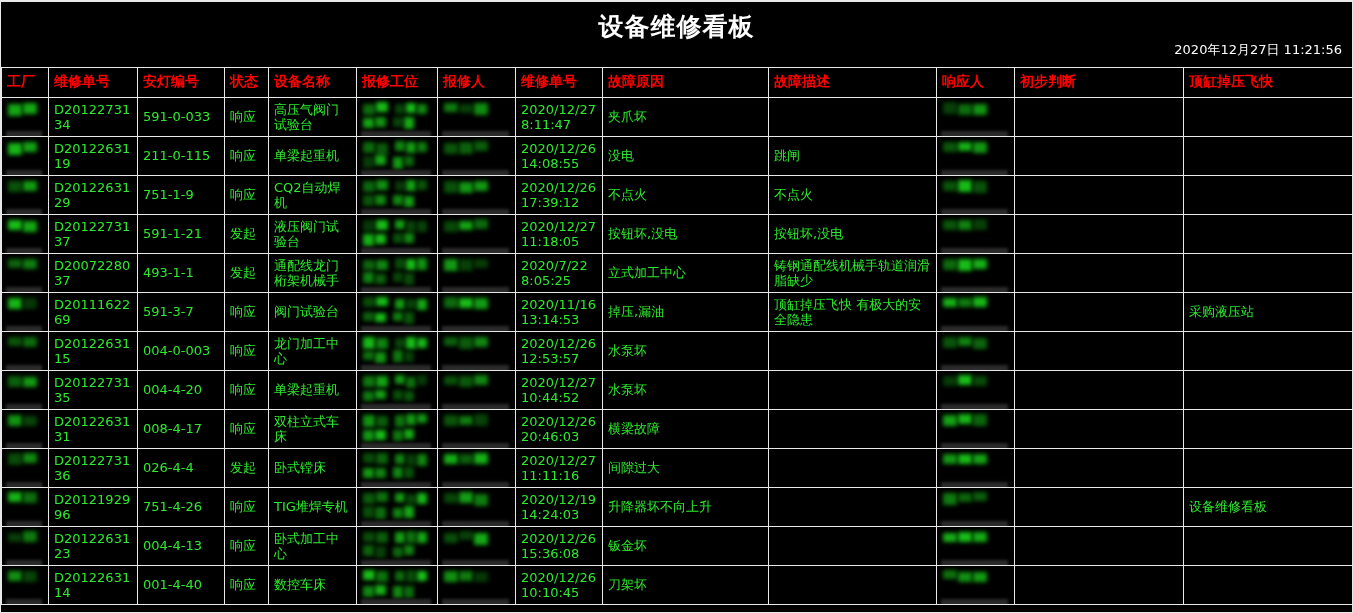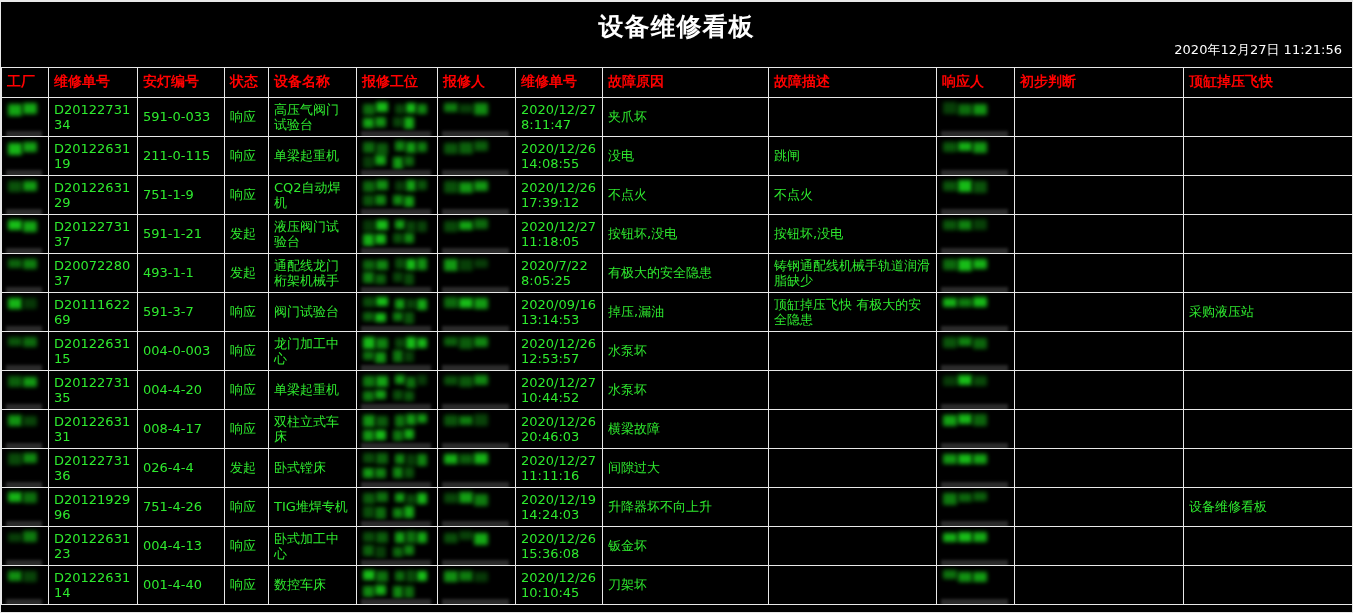--- a/index.html
+++ b/index.html
@@ -361,21 +361,21 @@
           </td>
           <td style="position: relative; padding: 2px 4px;">
             <span class="redact">
               <i class="rbox" style="left: 2px; top: 3px; width: 14px; height: 12px; background: rgb(20, 166, 20);"></i>
               <i class="rbox" style="left: 17px; top: 3px; width: 14px; height: 12px; background: rgb(8, 70, 8);"></i>
               <i class="rbox" style="left: 32px; top: 3px; width: 14px; height: 9px; background: rgb(8, 65, 8);"></i>
               <i class="rbar"></i>
             </span>
           </td>
           <td>2020/7/22 8:05:25</td>
-          <td>有极大的安全隐患</td>
+          <td>立式加工中心</td>
           <td>铸钢通配线机械手轨道润滑脂缺少</td>
           <td style="position: relative; padding: 2px 4px;">
             <span class="redact">
               <i class="rbox" style="left: 2px; top: 3px; width: 14px; height: 11px; background: rgb(14, 115, 14);"></i>
               <i class="rbox" style="left: 17px; top: 3px; width: 14px; height: 12px; background: rgb(25, 206, 25);"></i>
               <i class="rbox" style="left: 32px; top: 3px; width: 14px; height: 10px; background: rgb(23, 192, 23);"></i>
               <i class="rbar"></i>
             </span>
           </td>
           <td></td>
@@ -408,21 +408,21 @@
             </span>
           </td>
           <td style="position: relative; padding: 2px 4px;">
             <span class="redact">
               <i class="rbox" style="left: 2px; top: 2px; width: 14px; height: 11px; background: rgb(14, 114, 14);"></i>
               <i class="rbox" style="left: 17px; top: 3px; width: 14px; height: 10px; background: rgb(25, 205, 25);"></i>
               <i class="rbox" style="left: 32px; top: 3px; width: 14px; height: 11px; background: rgb(20, 169, 20);"></i>
               <i class="rbar"></i>
             </span>
           </td>
-          <td>2020/09/16 13:14:53</td>
+          <td>2020/11/16 13:14:53</td>
           <td>掉压,漏油</td>
           <td>顶缸掉压飞快 有极大的安全隐患</td>
           <td style="position: relative; padding: 2px 4px;">
             <span class="redact">
               <i class="rbox" style="left: 2px; top: 3px; width: 14px; height: 9px; background: rgb(23, 193, 23);"></i>
               <i class="rbox" style="left: 17px; top: 3px; width: 14px; height: 9px; background: rgb(16, 135, 16);"></i>
               <i class="rbox" style="left: 32px; top: 2px; width: 14px; height: 10px; background: rgb(24, 200, 24);"></i>
               <i class="rbar"></i>
             </span>
           </td>

